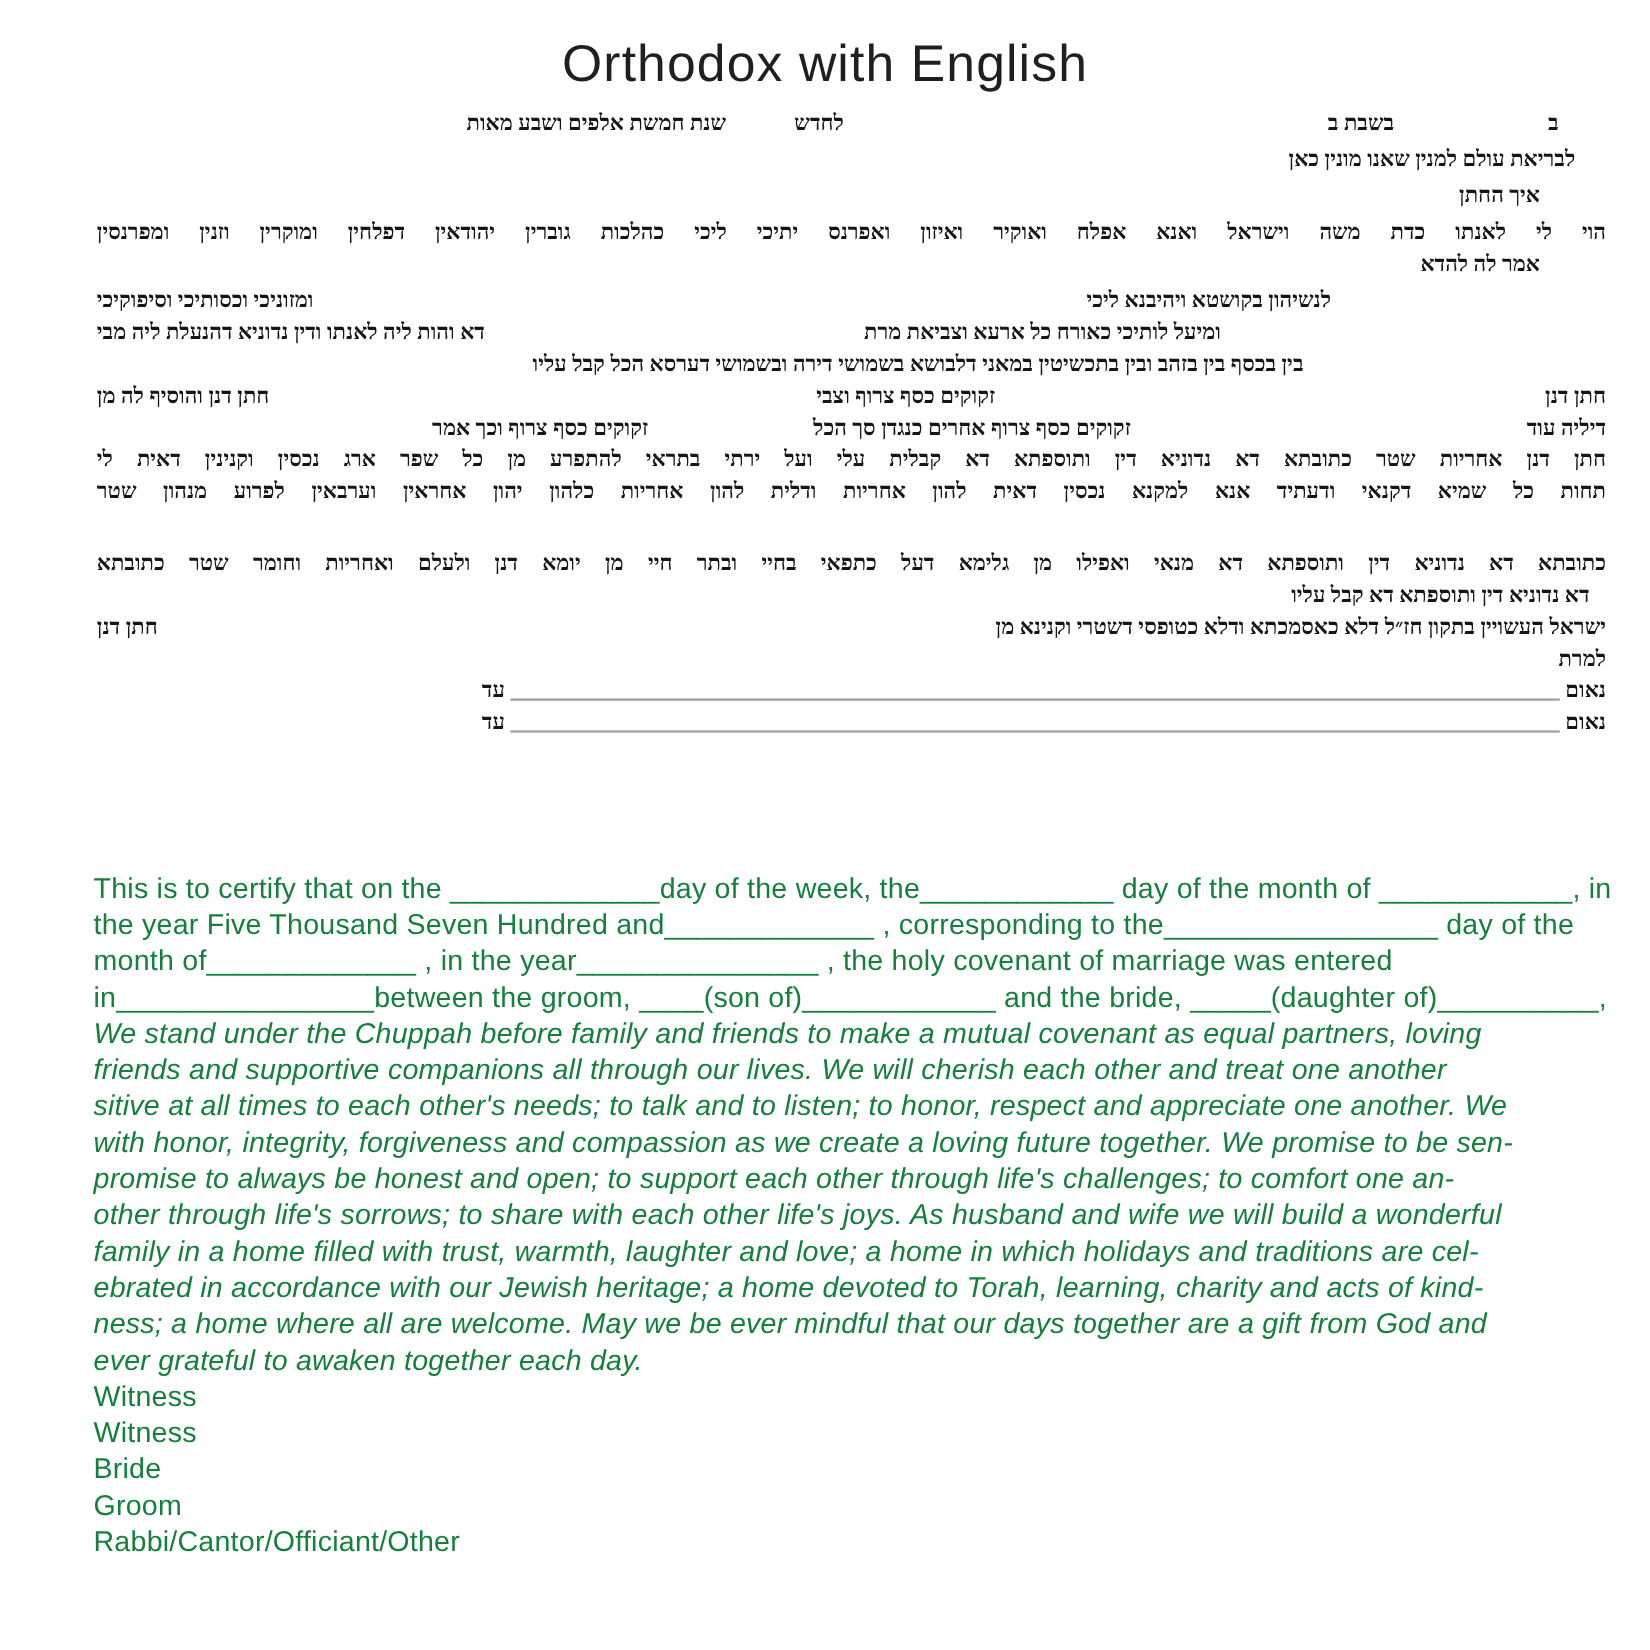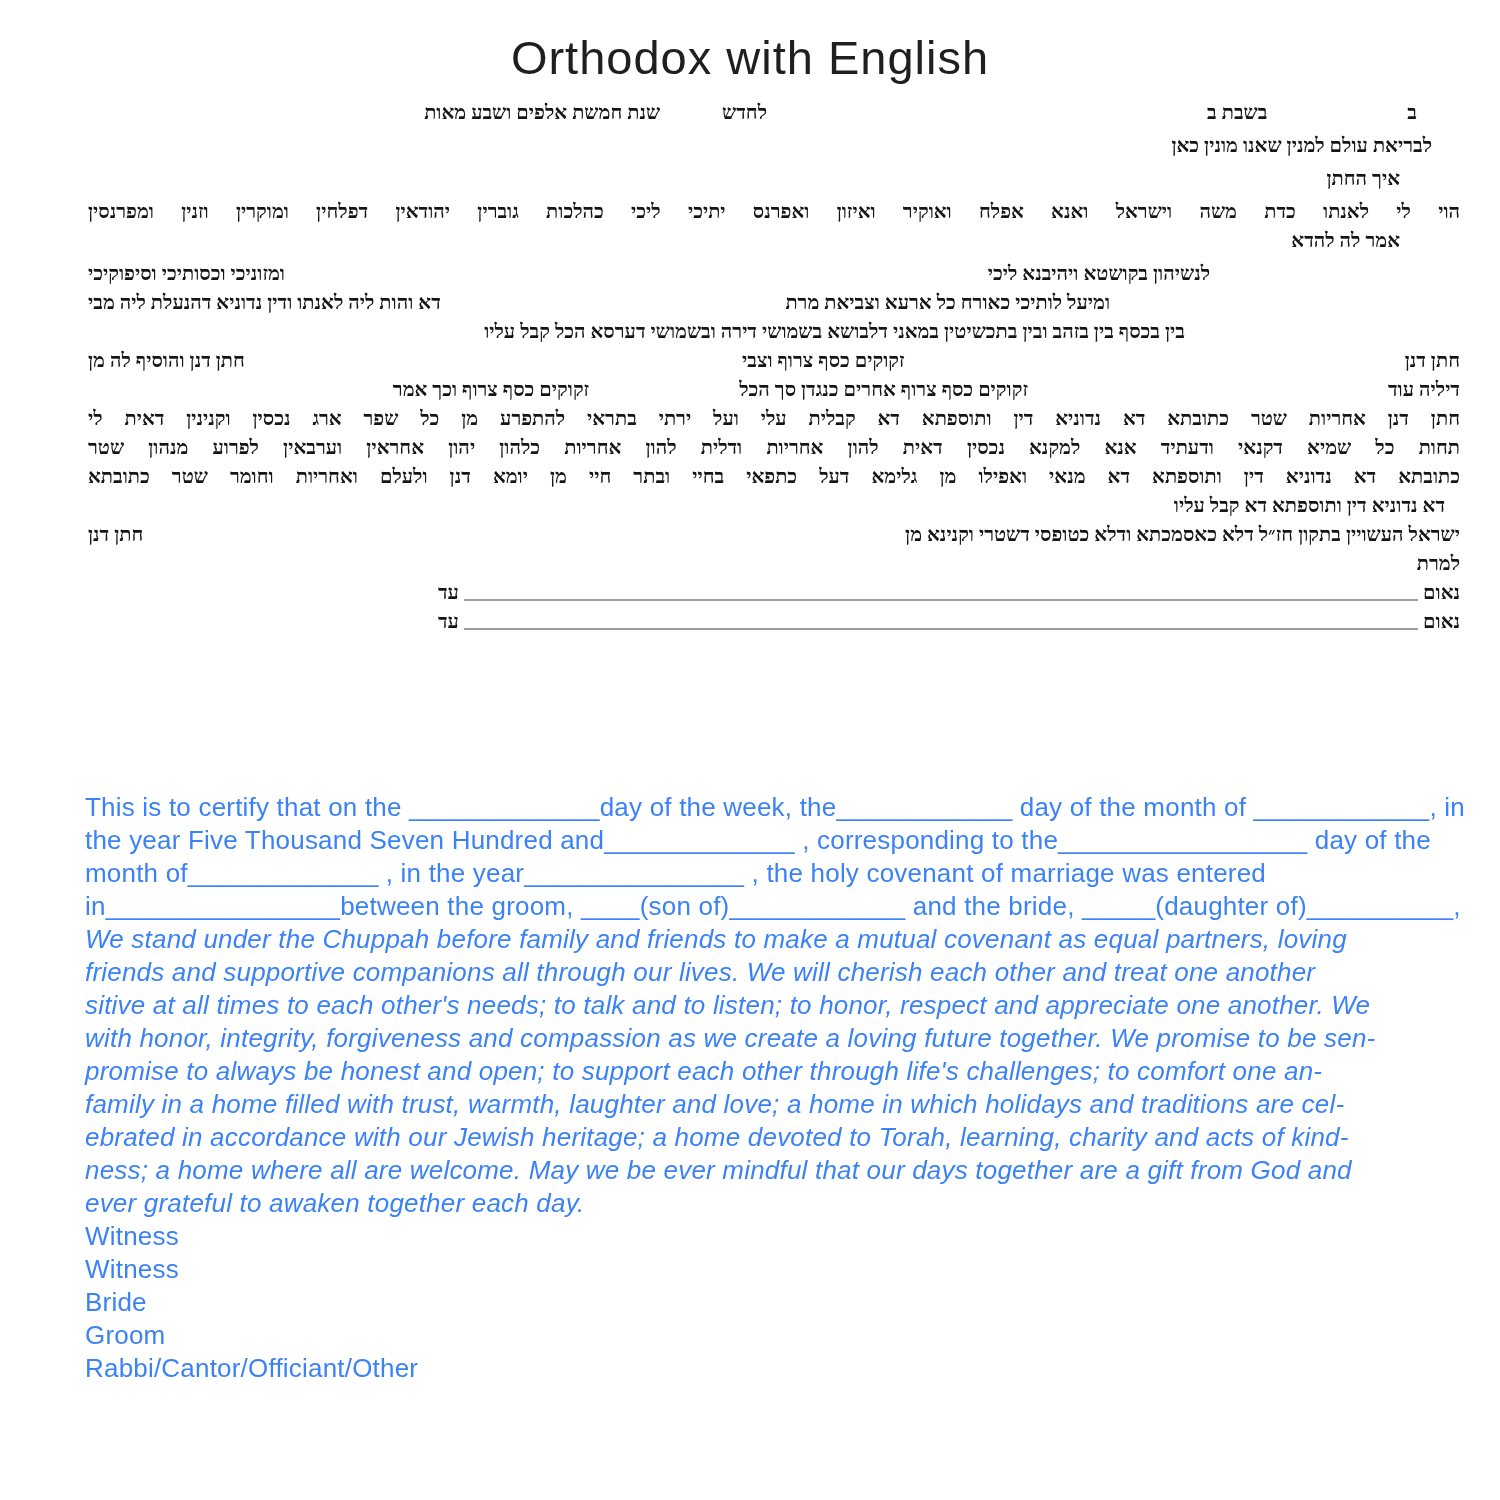--- a/index.html
+++ b/index.html
@@ -11,21 +11,21 @@
   
   .hebrew{position:absolute;left:88px;top:100px;width:1372px;direction:rtl;
           color:#151515;font-family:"Liberation Serif",serif;font-weight:bold;font-size:20px;}
   .h-line{display:flex;align-items:flex-start;height:29px;direction:rtl;line-height:24px;}
   .h-line.full{display:block;text-align:justify;text-align-last:justify;white-space:normal;}
   .h-seg{white-space:pre;flex:0 0 auto;}
   .h-gap{flex:0 0 auto;height:1px;}
   .h-fill{flex:1 1 auto;height:1px;}
   .h-rule{flex:1 1 auto;height:19px;border-bottom:2px solid #9e9e9e;margin:0 5px;}
   
-  .english{position:absolute;left:85px;top:792px;width:1360px;color:#3b82f6;
+  .english{position:absolute;left:85px;top:792px;width:1360px;color:#15803d;
            font-family:"Liberation Sans",sans-serif;font-size:26px;}
   .e-line{height:33px;white-space:nowrap;letter-spacing:0.2px;}
   .e-line.vow{font-style:italic;}
   .e-label{height:33px;white-space:nowrap;letter-spacing:0.2px;}
 </style>
 </head>
 <body>
 
 <div class="page">
   <div class="title">Orthodox with English</div>
@@ -71,21 +71,21 @@
       </div>
       <div class="h-line" style="height: 29px;">
         <span class="h-seg">דיליה עוד</span>
         <span class="h-gap" style="width: 360px;"></span>
         <span class="h-seg">זקוקים כסף צרוף אחרים כנגדן סך הכל</span>
         <span class="h-gap" style="width: 150px;"></span>
         <span class="h-seg">זקוקים כסף צרוף וכך אמר</span>
       </div>
       <div class="h-line full" style="height: 29px;">חתן דנן אחריות שטר כתובתא דא נדוניא דין ותוספתא דא קבלית עלי ועל ירתי בתראי להתפרע מן כל שפר ארג נכסין וקנינין דאית לי</div>
       <div class="h-line full" style="height: 29px;">תחות כל שמיא דקנאי ודעתיד אנא למקנא נכסין דאית להון אחריות ודלית להון אחריות כלהון יהון אחראין וערבאין לפרוע מנהון שטר</div>
-      <div class="h-line full" style="height: 29px;">כתובתא דא נדוניא דין ותוספתא דא מנאי ואפילו מן גלימא דעל כתפאי בחיי ובתר חיי מן יומא דנן ולעלם ואחריות וחומר שטר כתובתא</div>
+      <div class="h-line full" style="height: 29px; margin-top: 36px;">כתובתא דא נדוניא דין ותוספתא דא מנאי ואפילו מן גלימא דעל כתפאי בחיי ובתר חיי מן יומא דנן ולעלם ואחריות וחומר שטר כתובתא</div>
       <div class="h-line" style="height: 29px; padding-right: 15px;">
         <span class="h-seg">דא נדוניא דין ותוספתא דא קבל עליו</span>
         <span class="h-fill"></span>
       </div>
       <div class="h-line" style="height: 29px;">
         <span class="h-seg">ישראל העשויין בתקון חז״ל דלא כאסמכתא ודלא כטופסי דשטרי וקנינא מן</span>
         <span class="h-fill"></span>
         <span class="h-seg">חתן דנן</span>
       </div>
       <div class="h-line" style="height: 29px;">
@@ -109,20 +109,21 @@
         <div class="e-line">the year Five Thousand Seven Hundred and_____________ , corresponding to the_________________ day of the</div>
         <div class="e-line">month of_____________ , in the year_______________ , the holy covenant of marriage was entered</div>
         <div class="e-line">in________________between the groom, ____(son of)____________ and the bride, _____(daughter of)__________,</div>
       </div>
     <div>
         <div class="e-line vow">We stand under the Chuppah before family and friends to make a mutual covenant as equal partners, loving</div>
         <div class="e-line vow">friends and supportive companions all through our lives. We will cherish each other and treat one another</div>
         <div class="e-line vow">sitive at all times to each other's needs; to talk and to listen; to honor, respect and appreciate one another. We</div>
         <div class="e-line vow">with honor, integrity, forgiveness and compassion as we create a loving future together. We promise to be sen-</div>
         <div class="e-line vow">promise to always be honest and open; to support each other through life's challenges; to comfort one an-</div>
+        <div class="e-line vow">other through life's sorrows; to share with each other life's joys. As husband and wife we will build a wonderful</div>
         <div class="e-line vow">family in a home filled with trust, warmth, laughter and love; a home in which holidays and traditions are cel-</div>
         <div class="e-line vow">ebrated in accordance with our Jewish heritage; a home devoted to Torah, learning, charity and acts of kind-</div>
         <div class="e-line vow">ness; a home where all are welcome. May we be ever mindful that our days together are a gift from God and</div>
         <div class="e-line vow">ever grateful to awaken together each day.</div>
       </div>
     <div>
         <div class="e-label">Witness</div>
         <div class="e-label">Witness</div>
         <div class="e-label">Bride</div>
         <div class="e-label">Groom</div>

